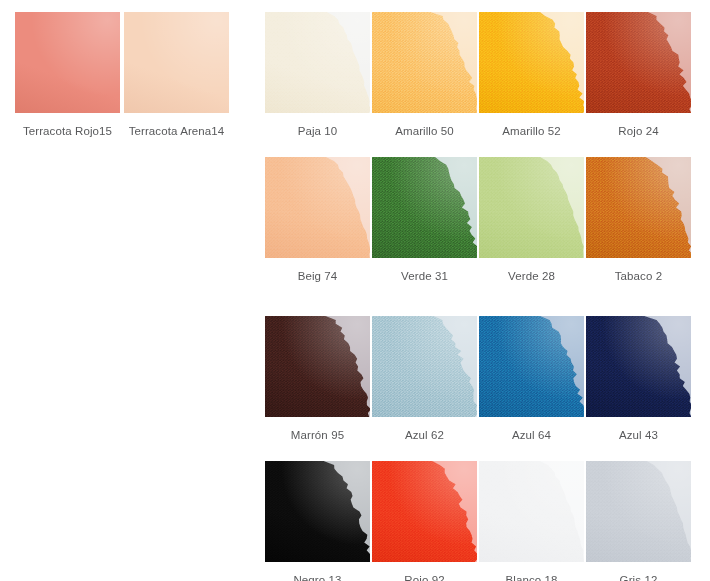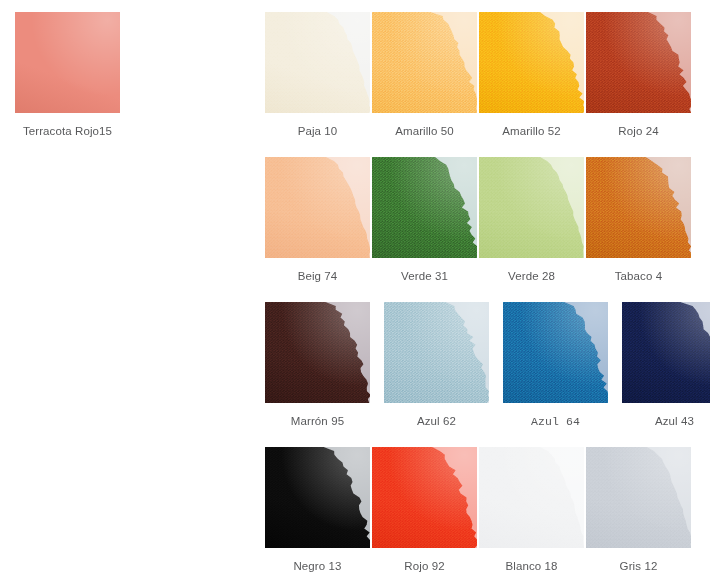--- a/index.html
+++ b/index.html
@@ -83,20 +83,28 @@
   <div class="group" id="left-group" style="padding-left: 15px; padding-top: 12px;">
       <div class="swatch-row" style="gap: 4px;">
         <div class="swatch-cell">
           <div class="swatch-tile" style="width: 105px; height: 101px;">
             <div class="paper" style="background: linear-gradient(205deg, rgb(246, 221, 214) 0%, rgb(246, 221, 214) 55%, rgba(255, 255, 255, 0.55) 100%);"></div>
             <div class="pigment" style="background: linear-gradient(200deg, rgb(236, 140, 126) 0%, rgb(236, 140, 126) 62%, rgb(224, 124, 108) 100%);"></div>
             <div class="pigment" style="background: radial-gradient(circle at 88% 8%, rgba(255, 255, 255, 0.3) 0%, rgba(255, 255, 255, 0) 58%);"></div>
           </div>
           <div class="swatch-label" style="margin-top: 12px;">Terracota Rojo15</div>
         </div>
+        <div class="swatch-cell">
+          <div class="swatch-tile" style="width: 105px; height: 101px;">
+            <div class="paper" style="background: linear-gradient(205deg, rgb(251, 231, 218) 0%, rgb(251, 231, 218) 55%, rgba(255, 255, 255, 0.55) 100%);"></div>
+            <div class="pigment" style="background: linear-gradient(200deg, rgb(247, 213, 188) 0%, rgb(247, 213, 188) 62%, rgb(240, 199, 172) 100%);"></div>
+            <div class="pigment" style="background: radial-gradient(circle at 88% 8%, rgba(255, 255, 255, 0.3) 0%, rgba(255, 255, 255, 0) 58%);"></div>
+          </div>
+          <div class="swatch-label" style="margin-top: 12px;">Terracota Arena14</div>
+        </div>
       </div>
     </div>
 
   <div class="group" id="right-group" style="padding-top: 12px;">
       <div class="swatch-row" style="gap: 2px; margin-top: 0px;">
         <div class="swatch-cell">
           <div class="swatch-tile" style="width: 105px; height: 101px;">
             <div class="paper" style="background: linear-gradient(205deg, rgb(243, 243, 241) 0%, rgb(243, 243, 241) 55%, rgba(255, 255, 255, 0.55) 100%);"></div>
             <div class="pigment" style="background: linear-gradient(200deg, rgb(244, 238, 222) 0%, rgb(244, 238, 222) 62%, rgb(239, 230, 208) 100%); clip-path: polygon(0% 0%, 58.8% 0%, 65.81% 3.85%, 69.57% 7.69%, 70.82% 11.54%, 74.71% 15.38%, 75.92% 19.23%, 78.04% 23.08%, 78.54% 26.92%, 81.9% 30.77%, 83.04% 34.62%, 83.62% 38.46%, 85.43% 42.31%, 87.06% 46.15%, 88.56% 50%, 90.02% 53.85%, 89.89% 57.69%, 91.87% 61.54%, 93.43% 65.38%, 94.55% 69.23%, 94.32% 73.08%, 96.14% 76.92%, 97.2% 80.77%, 98.86% 84.62%, 99.63% 88.46%, 99.17% 92.31%, 100.71% 96.15%, 99.29% 100%, 0% 100%);"></div>
             <div class="pigment" style="background-image: repeating-linear-gradient(118deg, rgba(255, 255, 255, 0.055) 0px, rgba(255, 255, 255, 0.055) 1px, rgba(0, 0, 0, 0.035) 1px, rgba(0, 0, 0, 0.035) 2px), repeating-linear-gradient(27deg, rgba(0, 0, 0, 0.03) 0px, rgba(0, 0, 0, 0.03) 1px, rgba(255, 255, 255, 0.04) 1px, rgba(255, 255, 255, 0.04) 3px); background-size: 3px 3px, 4px 4px, 5px 5px; opacity: 0.5; mix-blend-mode: overlay; clip-path: polygon(0% 0%, 58.8% 0%, 65.81% 3.85%, 69.57% 7.69%, 70.82% 11.54%, 74.71% 15.38%, 75.92% 19.23%, 78.04% 23.08%, 78.54% 26.92%, 81.9% 30.77%, 83.04% 34.62%, 83.62% 38.46%, 85.43% 42.31%, 87.06% 46.15%, 88.56% 50%, 90.02% 53.85%, 89.89% 57.69%, 91.87% 61.54%, 93.43% 65.38%, 94.55% 69.23%, 94.32% 73.08%, 96.14% 76.92%, 97.2% 80.77%, 98.86% 84.62%, 99.63% 88.46%, 99.17% 92.31%, 100.71% 96.15%, 99.29% 100%, 0% 100%);"></div>
@@ -160,24 +168,24 @@
           </div>
           <div class="swatch-label" style="margin-top: 12px;">Verde 28</div>
         </div>
         <div class="swatch-cell">
           <div class="swatch-tile" style="width: 105px; height: 101px;">
             <div class="paper" style="background: linear-gradient(205deg, rgb(222, 192, 181) 0%, rgb(222, 192, 181) 55%, rgba(255, 255, 255, 0.55) 100%);"></div>
             <div class="pigment" style="background: linear-gradient(200deg, rgb(210, 113, 31) 0%, rgb(210, 113, 31) 62%, rgb(197, 103, 19) 100%); clip-path: polygon(0% 0%, 56.88% 0%, 62.7% 3.85%, 67.81% 7.69%, 72.8% 11.54%, 72.43% 15.38%, 78.11% 19.23%, 78.26% 23.08%, 78.57% 26.92%, 79.33% 30.77%, 84.25% 34.62%, 82.25% 38.46%, 84.74% 42.31%, 88.8% 46.15%, 85.73% 50%, 90.68% 53.85%, 91.21% 57.69%, 90.21% 61.54%, 92.6% 65.38%, 94.16% 69.23%, 94.51% 73.08%, 96.17% 76.92%, 97.49% 80.77%, 97.06% 84.62%, 100.24% 88.46%, 98.09% 92.31%, 101% 96.15%, 101% 100%, 0% 100%);"></div>
             <div class="pigment" style="background-image: repeating-linear-gradient(112deg, rgba(255, 255, 255, 0.1) 0px, rgba(255, 255, 255, 0.1) 1px, rgba(0, 0, 0, 0.09) 1px, rgba(0, 0, 0, 0.09) 2px), repeating-linear-gradient(19deg, rgba(0, 0, 0, 0.08) 0px, rgba(0, 0, 0, 0.08) 1px, rgba(255, 255, 255, 0.07) 1px, rgba(255, 255, 255, 0.07) 2px), repeating-linear-gradient(68deg, rgba(0, 0, 0, 0.05) 0px, rgba(0, 0, 0, 0.05) 1px, rgba(255, 255, 255, 0.05) 1px, rgba(255, 255, 255, 0.05) 3px); background-size: 3px 3px, 4px 4px, 5px 5px; opacity: 0.85; mix-blend-mode: overlay; clip-path: polygon(0% 0%, 56.88% 0%, 62.7% 3.85%, 67.81% 7.69%, 72.8% 11.54%, 72.43% 15.38%, 78.11% 19.23%, 78.26% 23.08%, 78.57% 26.92%, 79.33% 30.77%, 84.25% 34.62%, 82.25% 38.46%, 84.74% 42.31%, 88.8% 46.15%, 85.73% 50%, 90.68% 53.85%, 91.21% 57.69%, 90.21% 61.54%, 92.6% 65.38%, 94.16% 69.23%, 94.51% 73.08%, 96.17% 76.92%, 97.49% 80.77%, 97.06% 84.62%, 100.24% 88.46%, 98.09% 92.31%, 101% 96.15%, 101% 100%, 0% 100%);"></div>
             <div class="pigment" style="background: radial-gradient(circle at 88% 8%, rgba(255, 255, 255, 0.3) 0%, rgba(255, 255, 255, 0) 58%);"></div>
           </div>
-          <div class="swatch-label" style="margin-top: 12px;">Tabaco 4</div>
-        </div>
-      </div>
-      <div class="swatch-row" style="gap: 14px; margin-top: 19px;">
+          <div class="swatch-label" style="margin-top: 12px;">Tabaco 2</div>
+        </div>
+      </div>
+      <div class="swatch-row" style="gap: 2px; margin-top: 33px;">
         <div class="swatch-cell">
           <div class="swatch-tile" style="width: 105px; height: 101px;">
             <div class="paper" style="background: linear-gradient(205deg, rgb(188, 179, 186) 0%, rgb(188, 179, 186) 55%, rgba(255, 255, 255, 0.55) 100%);"></div>
             <div class="pigment" style="background: linear-gradient(200deg, rgb(66, 32, 28) 0%, rgb(66, 32, 28) 62%, rgb(53, 24, 21) 100%); clip-path: polygon(0% 0%, 57.58% 0%, 67.37% 3.85%, 67.29% 7.69%, 73.57% 11.54%, 71.92% 15.38%, 76.01% 19.23%, 75.16% 23.08%, 79.34% 26.92%, 80.99% 30.77%, 81.05% 34.62%, 85.4% 38.46%, 87.79% 42.31%, 86.23% 46.15%, 88.68% 50%, 87.94% 53.85%, 91.74% 57.69%, 93.75% 61.54%, 90.96% 65.38%, 91.45% 69.23%, 93.51% 73.08%, 96.68% 76.92%, 98.08% 80.77%, 96.92% 84.62%, 97.12% 88.46%, 101% 92.31%, 98.01% 96.15%, 99.19% 100%, 0% 100%);"></div>
             <div class="pigment" style="background-image: repeating-linear-gradient(112deg, rgba(255, 255, 255, 0.1) 0px, rgba(255, 255, 255, 0.1) 1px, rgba(0, 0, 0, 0.09) 1px, rgba(0, 0, 0, 0.09) 2px), repeating-linear-gradient(19deg, rgba(0, 0, 0, 0.08) 0px, rgba(0, 0, 0, 0.08) 1px, rgba(255, 255, 255, 0.07) 1px, rgba(255, 255, 255, 0.07) 2px), repeating-linear-gradient(68deg, rgba(0, 0, 0, 0.05) 0px, rgba(0, 0, 0, 0.05) 1px, rgba(255, 255, 255, 0.05) 1px, rgba(255, 255, 255, 0.05) 3px); background-size: 3px 3px, 4px 4px, 5px 5px; opacity: 0.85; mix-blend-mode: overlay; clip-path: polygon(0% 0%, 57.58% 0%, 67.37% 3.85%, 67.29% 7.69%, 73.57% 11.54%, 71.92% 15.38%, 76.01% 19.23%, 75.16% 23.08%, 79.34% 26.92%, 80.99% 30.77%, 81.05% 34.62%, 85.4% 38.46%, 87.79% 42.31%, 86.23% 46.15%, 88.68% 50%, 87.94% 53.85%, 91.74% 57.69%, 93.75% 61.54%, 90.96% 65.38%, 91.45% 69.23%, 93.51% 73.08%, 96.68% 76.92%, 98.08% 80.77%, 96.92% 84.62%, 97.12% 88.46%, 101% 92.31%, 98.01% 96.15%, 99.19% 100%, 0% 100%);"></div>
             <div class="pigment" style="background: radial-gradient(circle at 88% 8%, rgba(255, 255, 255, 0.3) 0%, rgba(255, 255, 255, 0) 58%);"></div>
           </div>
           <div class="swatch-label" style="margin-top: 12px;">Marrón 95</div>
         </div>
         <div class="swatch-cell">
@@ -189,21 +197,21 @@
           </div>
           <div class="swatch-label" style="margin-top: 12px;">Azul 62</div>
         </div>
         <div class="swatch-cell">
           <div class="swatch-tile" style="width: 105px; height: 101px;">
             <div class="paper" style="background: linear-gradient(205deg, rgb(159, 183, 210) 0%, rgb(159, 183, 210) 55%, rgba(255, 255, 255, 0.55) 100%);"></div>
             <div class="pigment" style="background: linear-gradient(200deg, rgb(26, 111, 168) 0%, rgb(26, 111, 168) 62%, rgb(19, 100, 155) 100%); clip-path: polygon(0% 0%, 58.12% 0%, 67.2% 3.85%, 69.07% 7.69%, 69.76% 11.54%, 75.77% 15.38%, 77.73% 19.23%, 78.11% 23.08%, 77.94% 26.92%, 80.1% 30.77%, 84.34% 34.62%, 83.33% 38.46%, 87.27% 42.31%, 88.04% 46.15%, 90.42% 50%, 89.56% 53.85%, 93.16% 57.69%, 89.83% 61.54%, 90.53% 65.38%, 92.19% 69.23%, 96.28% 73.08%, 93.67% 76.92%, 98.78% 80.77%, 95.72% 84.62%, 99.41% 88.46%, 101% 92.31%, 101% 96.15%, 101% 100%, 0% 100%);"></div>
             <div class="pigment" style="background-image: repeating-linear-gradient(112deg, rgba(255, 255, 255, 0.1) 0px, rgba(255, 255, 255, 0.1) 1px, rgba(0, 0, 0, 0.09) 1px, rgba(0, 0, 0, 0.09) 2px), repeating-linear-gradient(19deg, rgba(0, 0, 0, 0.08) 0px, rgba(0, 0, 0, 0.08) 1px, rgba(255, 255, 255, 0.07) 1px, rgba(255, 255, 255, 0.07) 2px), repeating-linear-gradient(68deg, rgba(0, 0, 0, 0.05) 0px, rgba(0, 0, 0, 0.05) 1px, rgba(255, 255, 255, 0.05) 1px, rgba(255, 255, 255, 0.05) 3px); background-size: 3px 3px, 4px 4px, 5px 5px; opacity: 0.85; mix-blend-mode: overlay; clip-path: polygon(0% 0%, 58.12% 0%, 67.2% 3.85%, 69.07% 7.69%, 69.76% 11.54%, 75.77% 15.38%, 77.73% 19.23%, 78.11% 23.08%, 77.94% 26.92%, 80.1% 30.77%, 84.34% 34.62%, 83.33% 38.46%, 87.27% 42.31%, 88.04% 46.15%, 90.42% 50%, 89.56% 53.85%, 93.16% 57.69%, 89.83% 61.54%, 90.53% 65.38%, 92.19% 69.23%, 96.28% 73.08%, 93.67% 76.92%, 98.78% 80.77%, 95.72% 84.62%, 99.41% 88.46%, 101% 92.31%, 101% 96.15%, 101% 100%, 0% 100%);"></div>
             <div class="pigment" style="background: radial-gradient(circle at 88% 8%, rgba(255, 255, 255, 0.3) 0%, rgba(255, 255, 255, 0) 58%);"></div>
           </div>
-          <div class="swatch-label" style="margin-top: 12px; font-family: Liberation Mono, monospace;">Azul 64</div>
+          <div class="swatch-label" style="margin-top: 12px;">Azul 64</div>
         </div>
         <div class="swatch-cell">
           <div class="swatch-tile" style="width: 105px; height: 101px;">
             <div class="paper" style="background: linear-gradient(205deg, rgb(182, 191, 210) 0%, rgb(182, 191, 210) 55%, rgba(255, 255, 255, 0.55) 100%);"></div>
             <div class="pigment" style="background: linear-gradient(200deg, rgb(21, 32, 78) 0%, rgb(21, 32, 78) 62%, rgb(15, 25, 66) 100%); clip-path: polygon(0% 0%, 55.44% 0%, 67.15% 3.85%, 70.23% 7.69%, 72.73% 11.54%, 73.83% 15.38%, 76.66% 19.23%, 77.31% 23.08%, 77.72% 26.92%, 81.92% 30.77%, 83.93% 34.62%, 85.98% 38.46%, 86.66% 42.31%, 84.3% 46.15%, 89.62% 50%, 86.57% 53.85%, 89.15% 57.69%, 89.3% 61.54%, 94.17% 65.38%, 92.22% 69.23%, 95.38% 73.08%, 98.35% 76.92%, 99.32% 80.77%, 98.67% 84.62%, 101% 88.46%, 99.68% 92.31%, 98.55% 96.15%, 100.58% 100%, 0% 100%);"></div>
             <div class="pigment" style="background-image: repeating-linear-gradient(112deg, rgba(255, 255, 255, 0.1) 0px, rgba(255, 255, 255, 0.1) 1px, rgba(0, 0, 0, 0.09) 1px, rgba(0, 0, 0, 0.09) 2px), repeating-linear-gradient(19deg, rgba(0, 0, 0, 0.08) 0px, rgba(0, 0, 0, 0.08) 1px, rgba(255, 255, 255, 0.07) 1px, rgba(255, 255, 255, 0.07) 2px), repeating-linear-gradient(68deg, rgba(0, 0, 0, 0.05) 0px, rgba(0, 0, 0, 0.05) 1px, rgba(255, 255, 255, 0.05) 1px, rgba(255, 255, 255, 0.05) 3px); background-size: 3px 3px, 4px 4px, 5px 5px; opacity: 0.85; mix-blend-mode: overlay; clip-path: polygon(0% 0%, 55.44% 0%, 67.15% 3.85%, 70.23% 7.69%, 72.73% 11.54%, 73.83% 15.38%, 76.66% 19.23%, 77.31% 23.08%, 77.72% 26.92%, 81.92% 30.77%, 83.93% 34.62%, 85.98% 38.46%, 86.66% 42.31%, 84.3% 46.15%, 89.62% 50%, 86.57% 53.85%, 89.15% 57.69%, 89.3% 61.54%, 94.17% 65.38%, 92.22% 69.23%, 95.38% 73.08%, 98.35% 76.92%, 99.32% 80.77%, 98.67% 84.62%, 101% 88.46%, 99.68% 92.31%, 98.55% 96.15%, 100.58% 100%, 0% 100%);"></div>
             <div class="pigment" style="background: radial-gradient(circle at 88% 8%, rgba(255, 255, 255, 0.3) 0%, rgba(255, 255, 255, 0) 58%);"></div>
           </div>
           <div class="swatch-label" style="margin-top: 12px; text-align: center;">Azul 43</div>
         </div>

